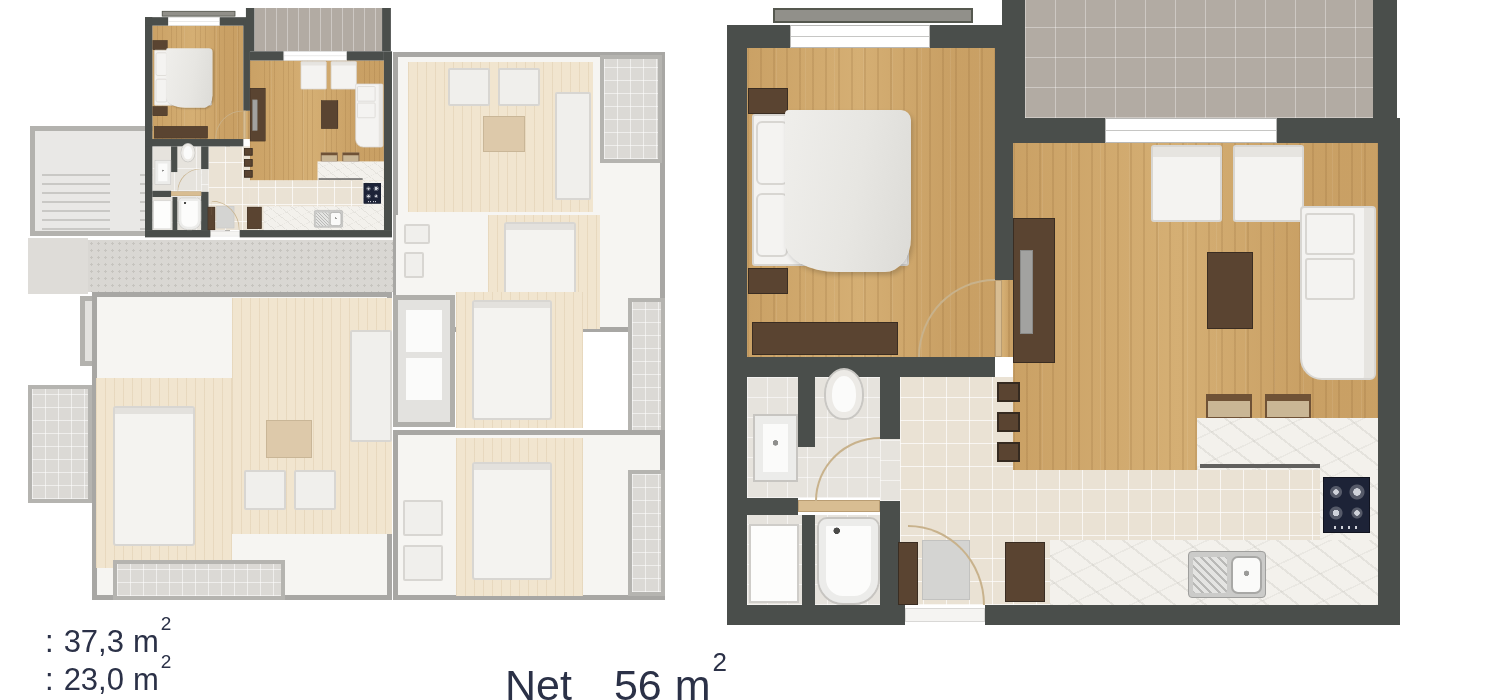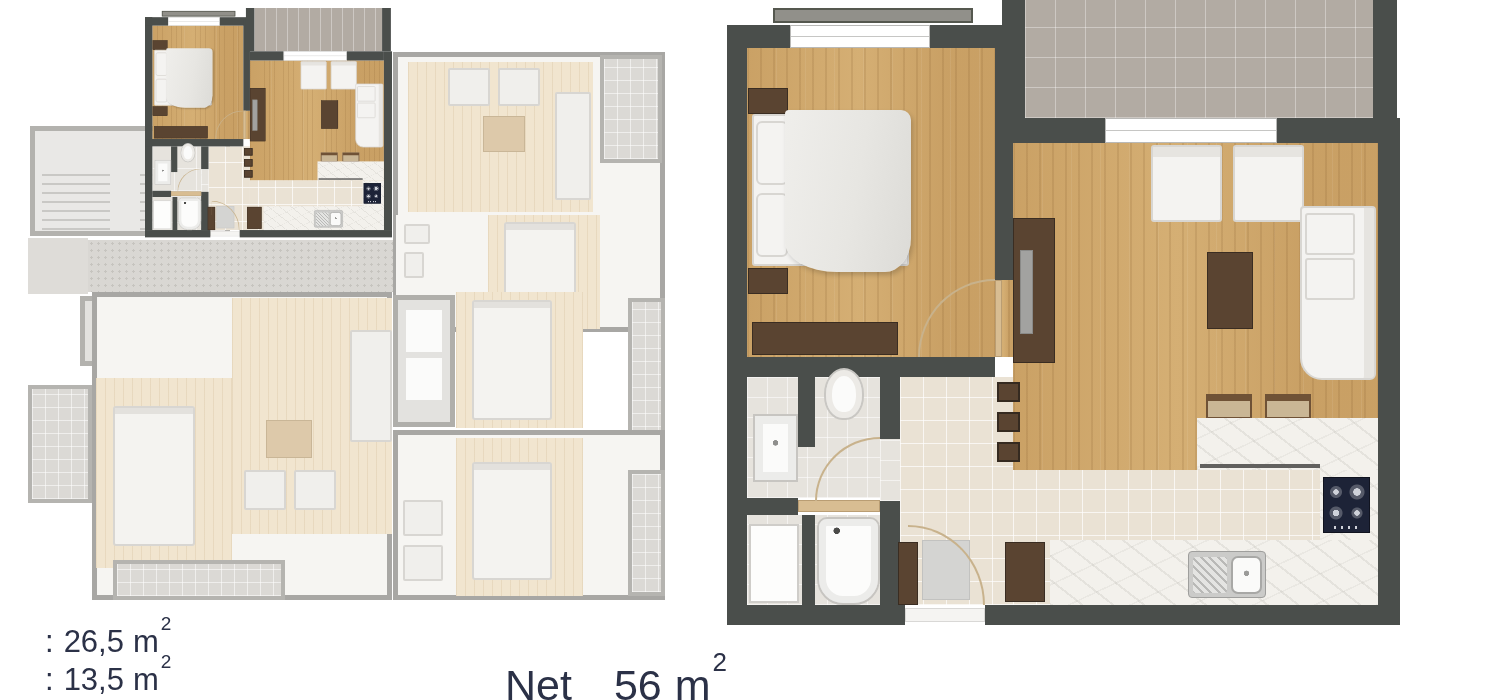--- a/index.html
+++ b/index.html
@@ -305,27 +305,27 @@
                 border-radius:50% 50% 46% 46%;box-shadow:inset 0 0 0 6px #eceae6;"></div>
     <div class="abs arc arc-tl" style="left:88px;top:437px;width:65px;height:64px;"></div>
     <div class="abs" style="left:90px;top:517px;width:63px;height:88px;background:#fcfcfb;border:2px solid #c7c5c1;border-radius:10px 10px 26px 26px;
                 box-shadow:inset 0 0 0 7px #ececea;background-image:radial-gradient(circle at 30% 14%, #4b4b49 3px, transparent 3.5px);"></div>
     <div class="abs" style="left:22px;top:524px;width:50px;height:79px;background:#fdfdfc;border:2px solid #cfcdc9;"></div>
   </div>
 </div>
 
 <div class="abs legendrow" style="top:624px;">
   <span>:</span>
-  <span class="lnum">26,5</span>
+  <span class="lnum">37,3</span>
   <span class="lunit">m</span>
   <span class="sup">2</span>
 </div>
 <div class="abs legendrow" style="top:662px;">
   <span>:</span>
-  <span class="lnum">13,5</span>
+  <span class="lnum">23,0</span>
   <span class="lunit">m</span>
   <span class="sup">2</span>
 </div>
 <div class="abs net">
   <span>Net</span>
   <span class="lnum">56</span>
   <span class="lunit">m</span>
   <span class="sup">2</span>
 </div>
 

